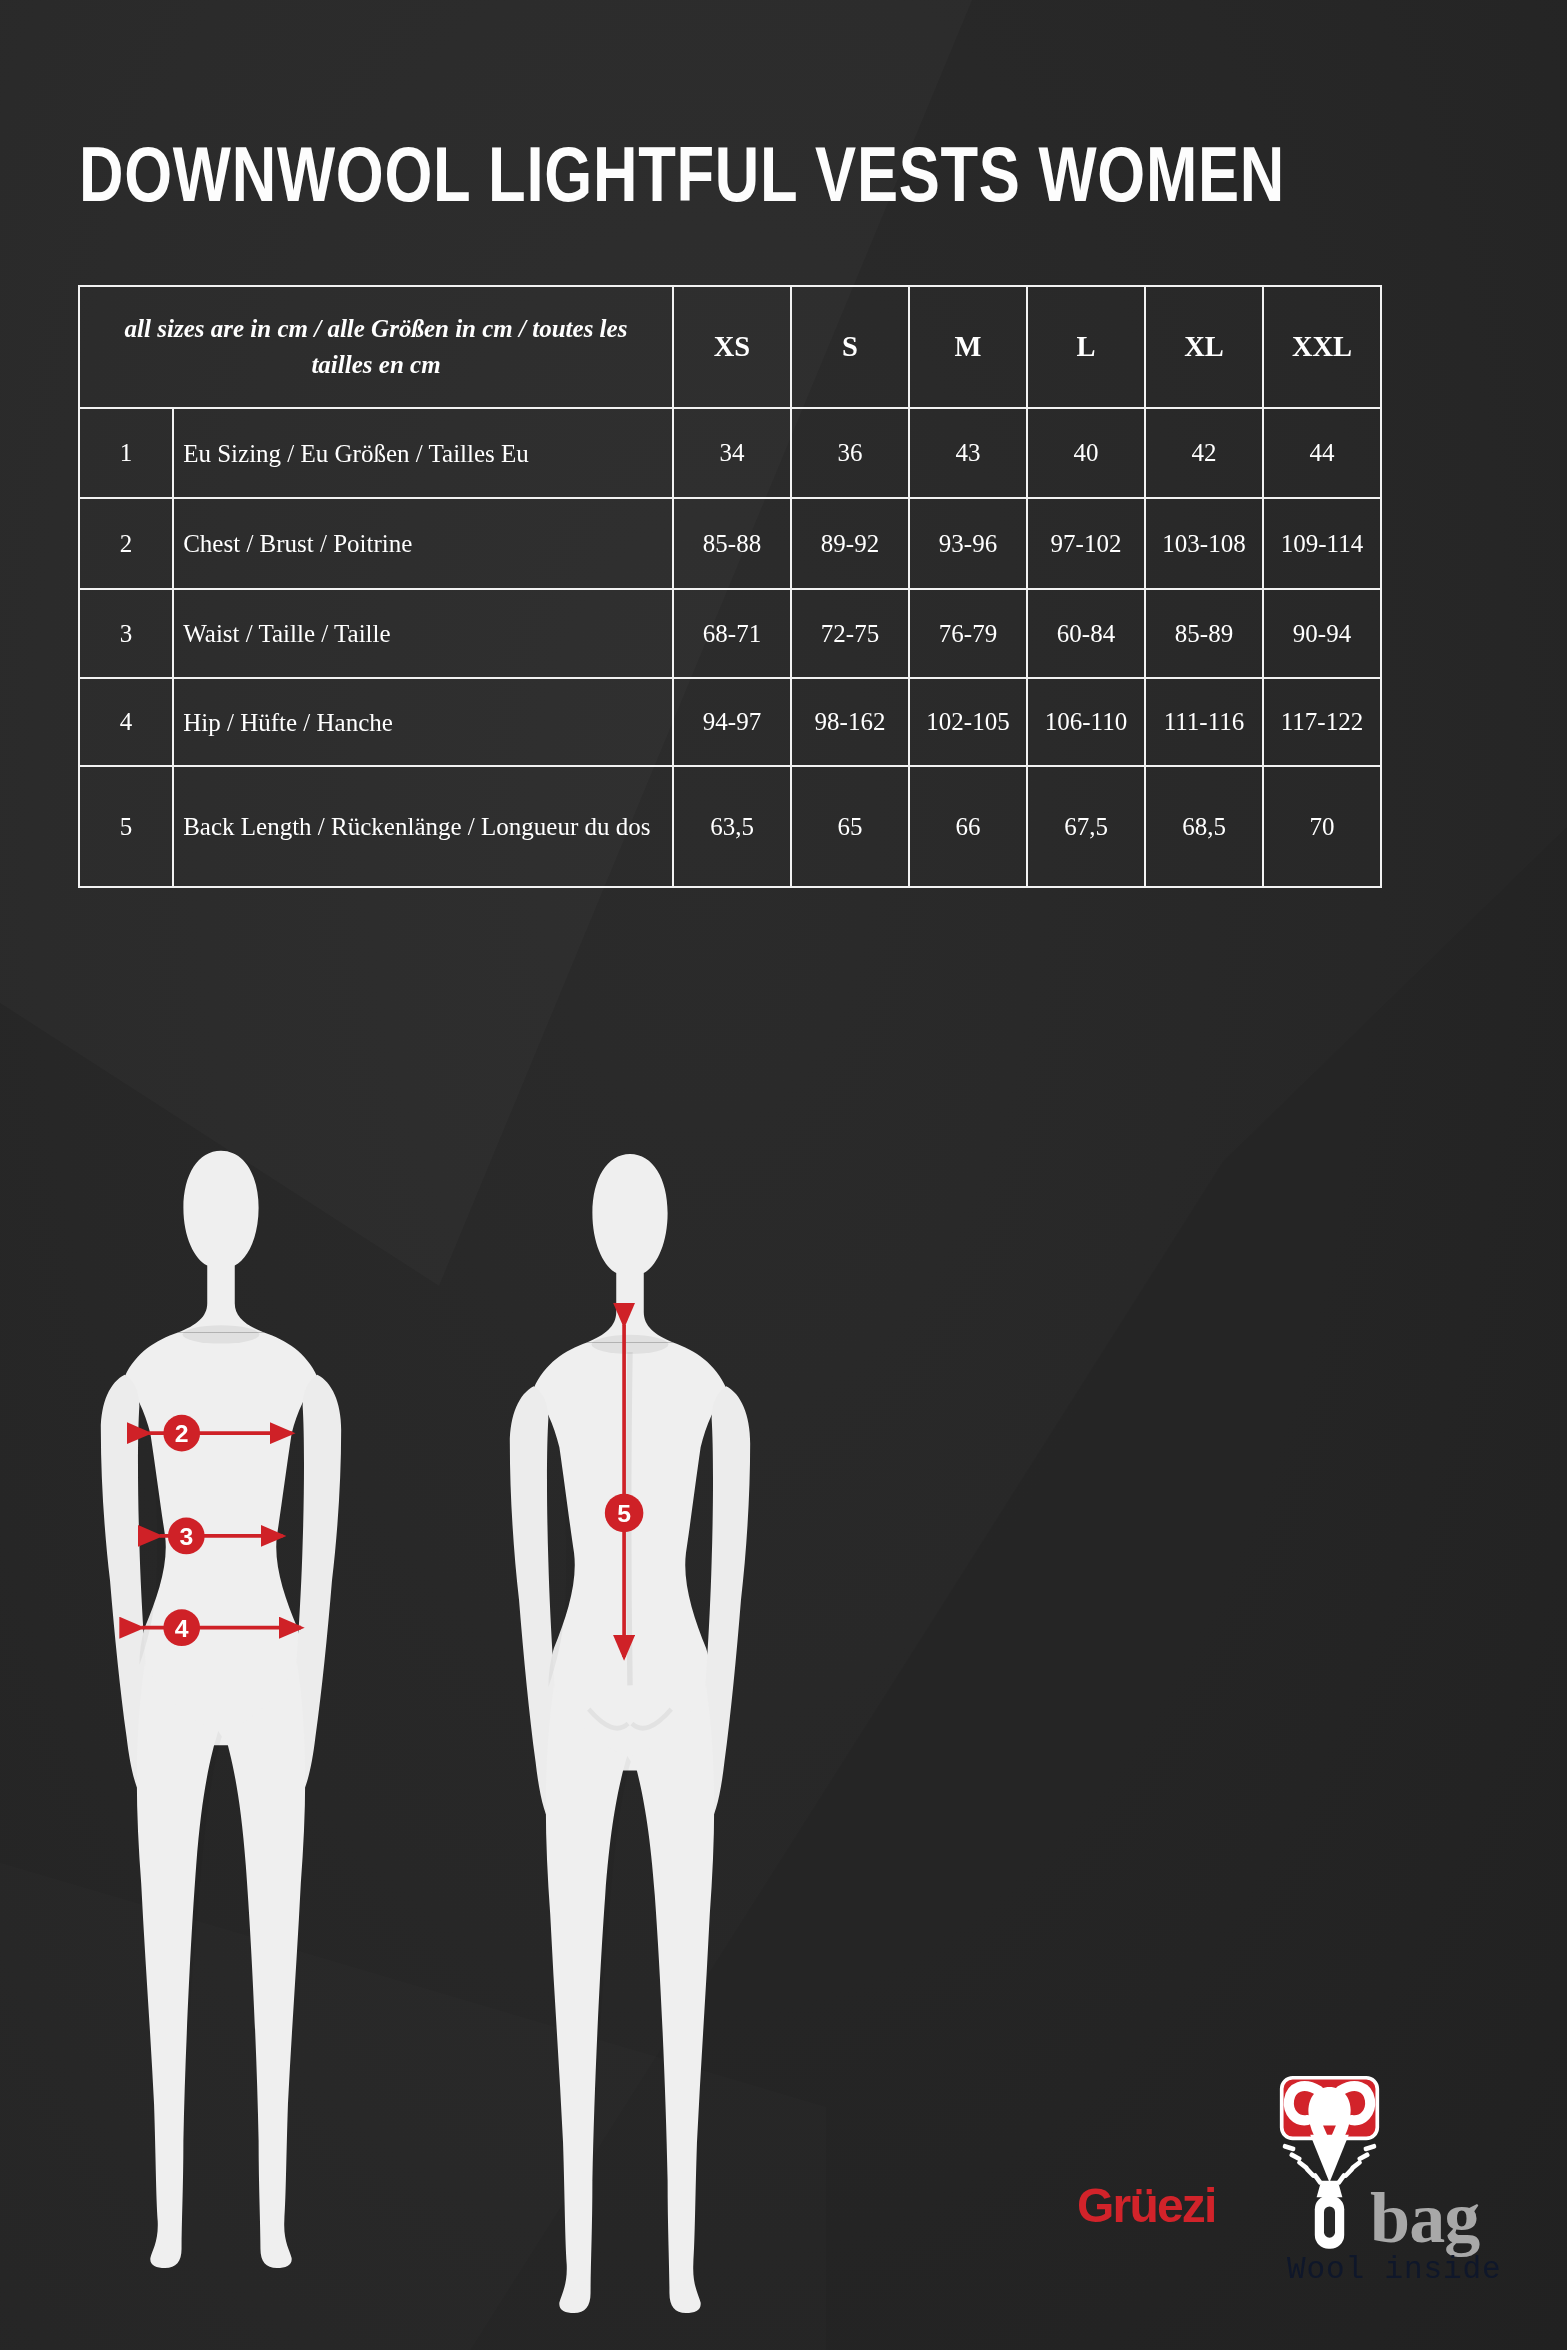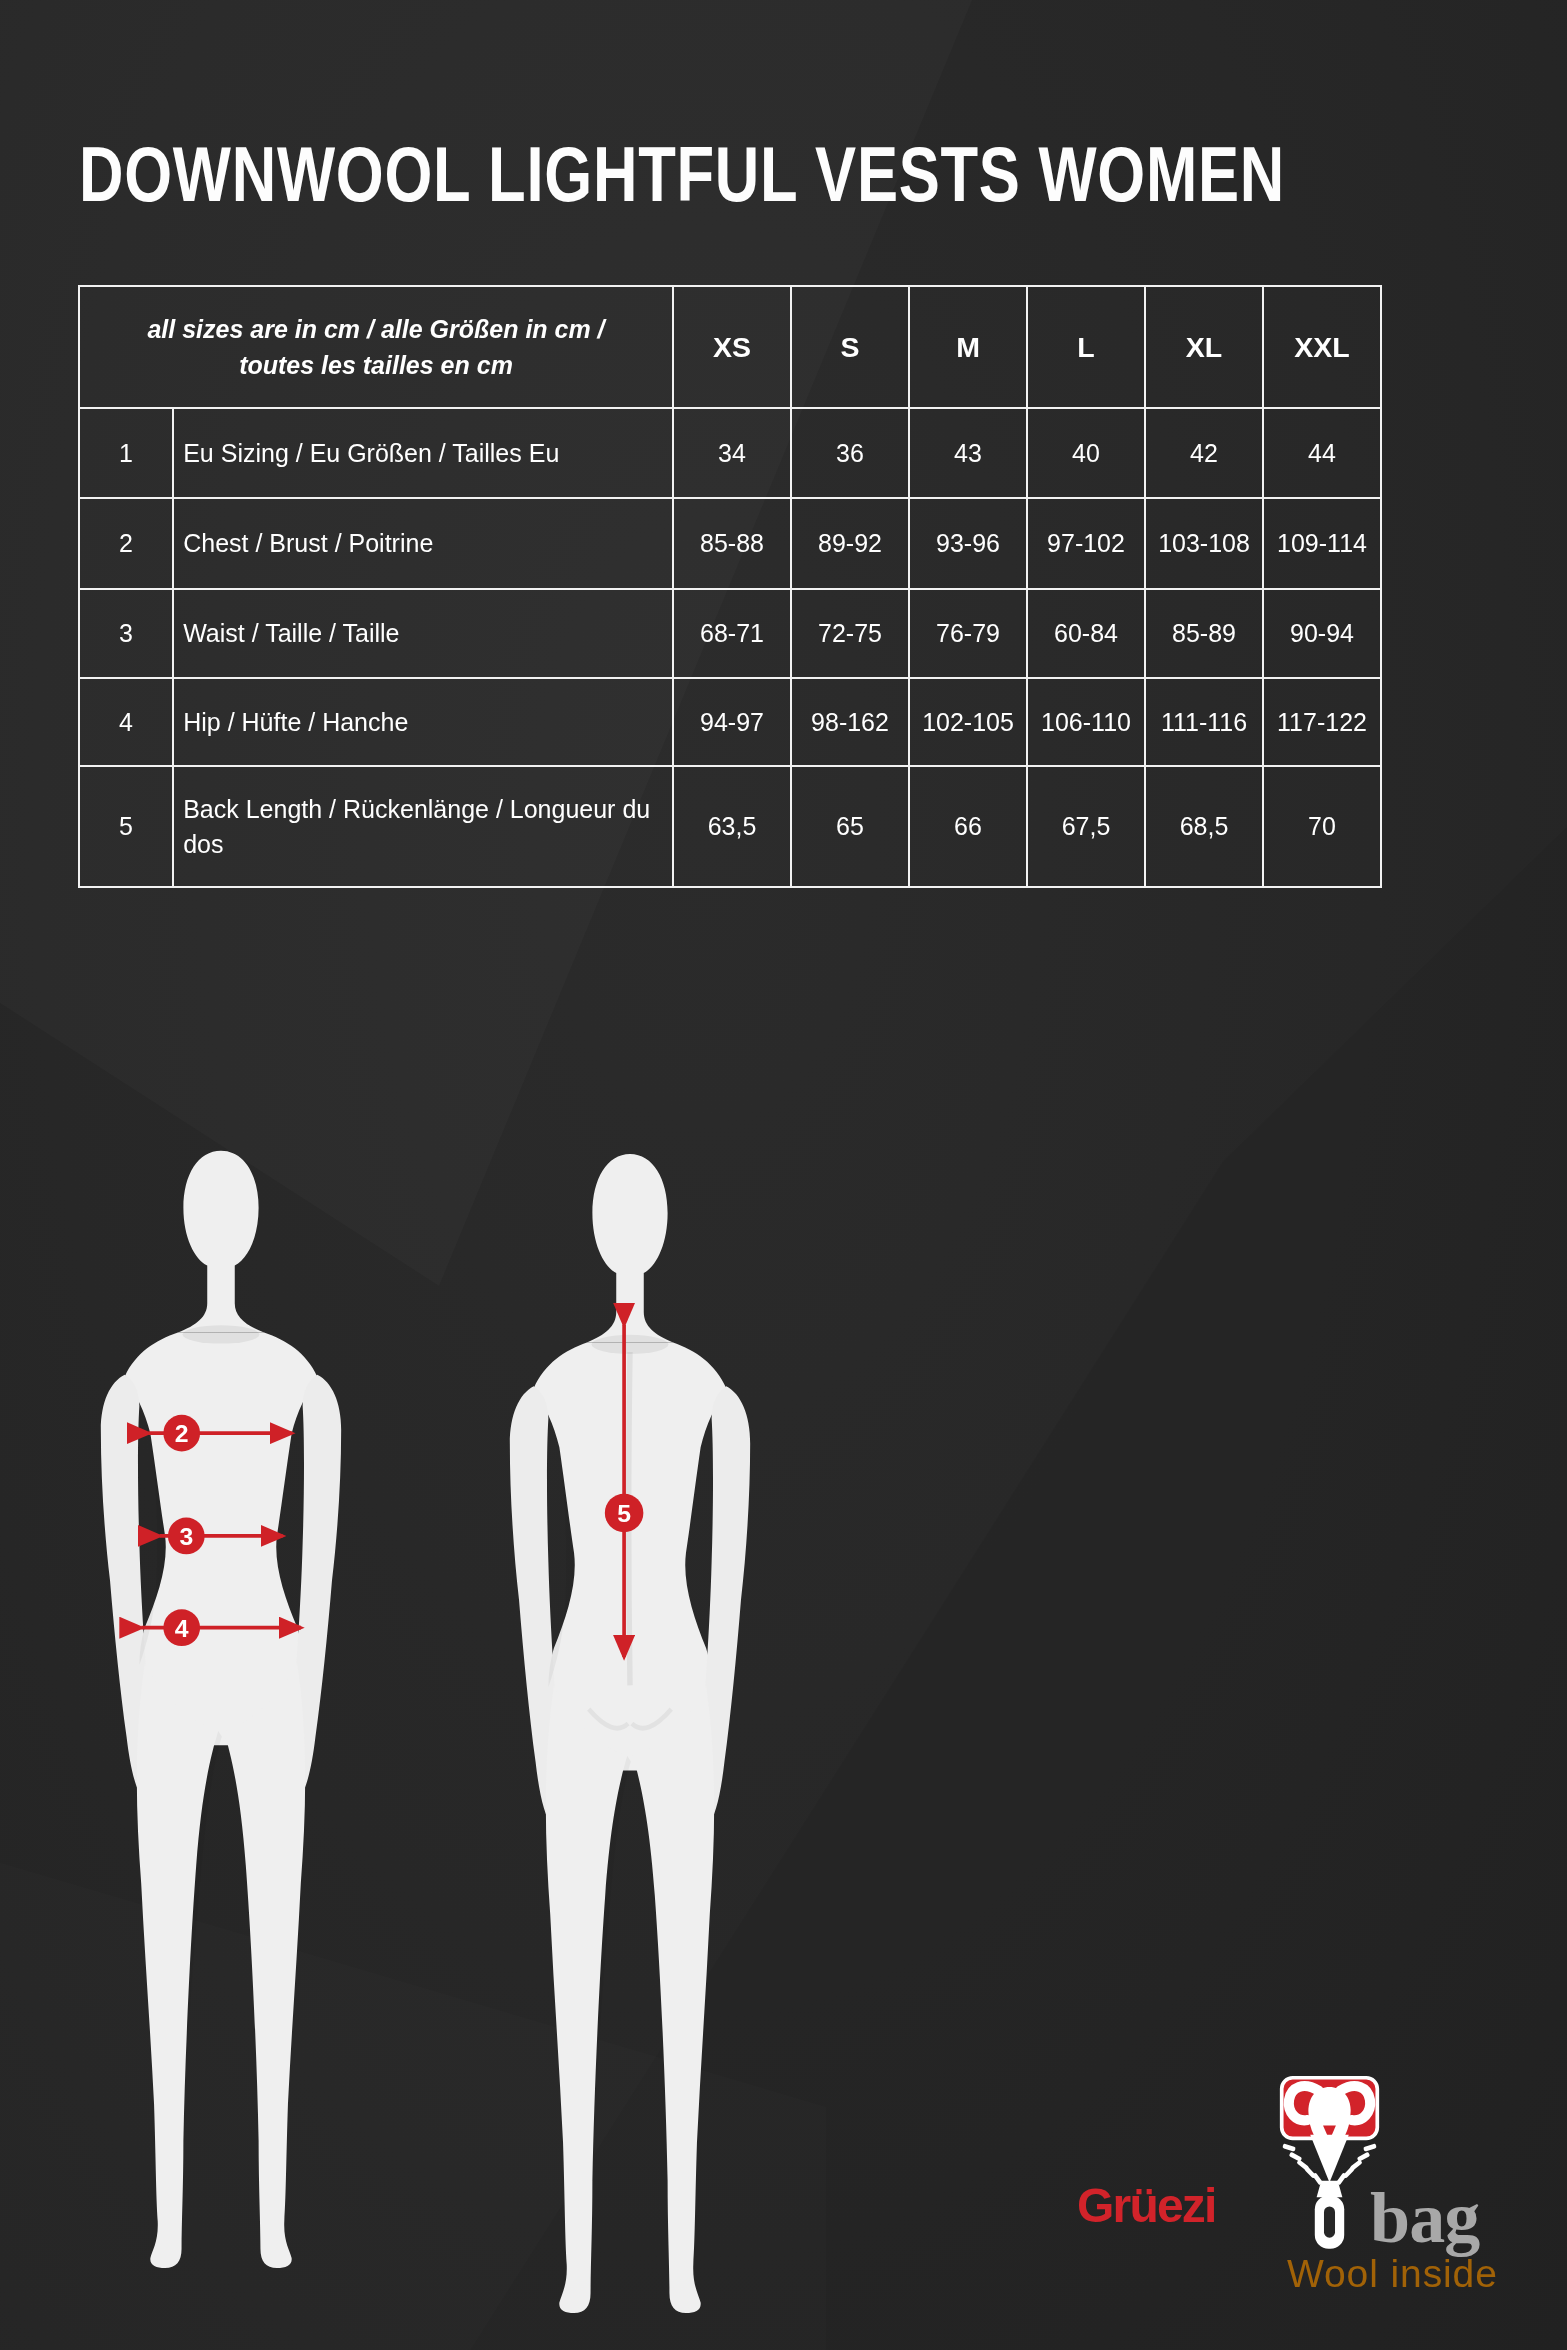--- a/index.html
+++ b/index.html
@@ -24,36 +24,36 @@
 
   table.size-table{
     position:absolute;left:78px;top:285px;width:1304px;
     border-collapse:collapse;table-layout:fixed;
     font-size:25px;color:#fff;
   }
   .size-table td,.size-table th{
     border:2.3px solid #f2f2f2;text-align:center;vertical-align:middle;
     padding:3.7px 9.2px;font-weight:normal;background:rgba(255,255,255,0.008);
   }
-  .size-table{border:0.9px solid #f2f2f2;}
+  .size-table{border:0.9px solid #f2f2f2;font-family:Liberation Serif, serif;}
   tr.hdr{height:122px;}
   tr.r0{height:90px;} tr.r1{height:91px;} tr.r2{height:89px;} tr.r3{height:88px;} tr.r4{height:121px;}
   th.unit-note{font-style:italic;font-weight:bold;font-size:25px;line-height:1.45;padding:3.7px 37px;}
   th.size-h{font-weight:bold;font-size:28.5px;}
   td.row-label{text-align:left;line-height:1.4;}
 
   .fig{position:absolute;}
   .overlay{position:absolute;left:0;top:1139px;}
 
   .logo-grueezi{position:absolute;left:1077px;top:2182px;font-size:48px;font-weight:bold;
     letter-spacing:-1.8px;color:var(--logo-red,#d2232a);line-height:1;}
   .logo-bag{position:absolute;left:1370px;top:2182px;font-size:72px;font-weight:bold;
     letter-spacing:-0.9px;color:var(--logo-gray,#a8a8a8);line-height:1;font-family:Liberation Serif, serif;}
-  .logo-tagline{position:absolute;left:1287px;top:2254px;font-size:39px;
-    color:#a16207;letter-spacing:0.9px;line-height:1;}
+  .logo-tagline{position:absolute;left:1287px;top:2254px;font-size:31px;
+    color:#0f172a;letter-spacing:0.9px;line-height:1;font-family:Liberation Mono, monospace;}
   .emblem{position:absolute;left:1267px;top:2074px;}
 </style>
 </head>
 <body>
 
 <div class="facet f1"></div>
 <div class="facet f2"></div>
 <div class="facet f3"></div>
 
 <h1 class="page-title">DOWNWOOL LIGHTFUL VESTS WOMEN</h1>

